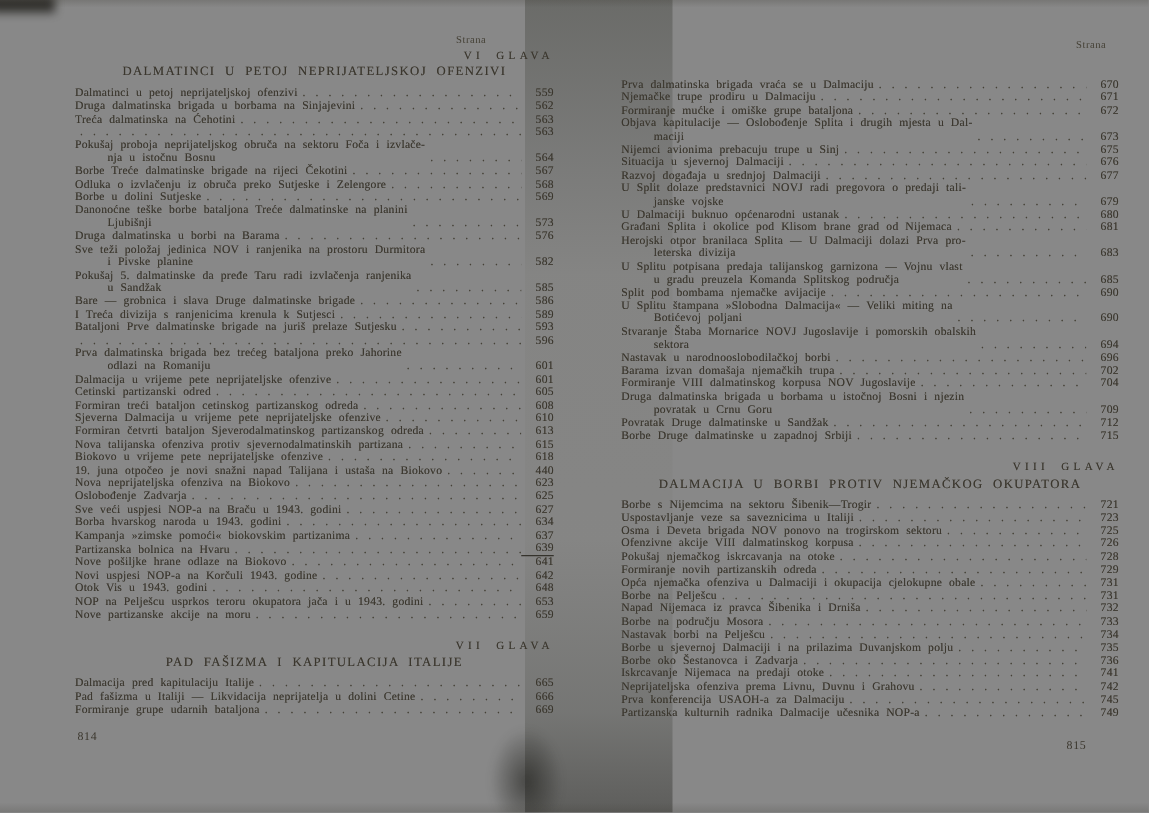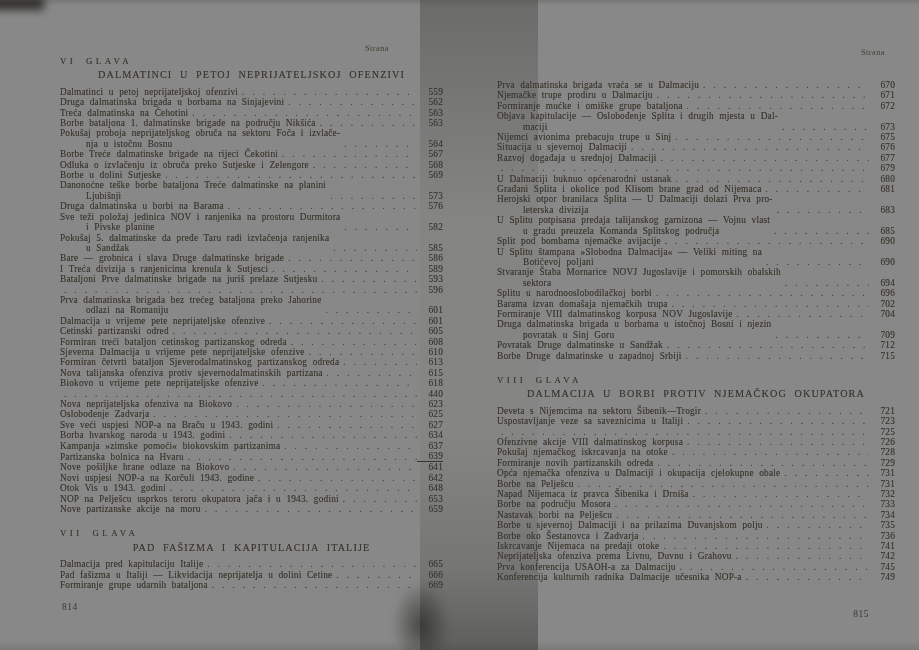--- a/index.html
+++ b/index.html
@@ -14,34 +14,34 @@
   }
   
   .gutter-shade{position:absolute;left:420px;top:0;width:118px;height:650px;pointer-events:none;
     background:linear-gradient(180deg,rgba(50,52,44,.34) 0,rgba(50,52,44,.16) 130px,rgba(95,95,82,.09) 220px,rgba(95,95,82,.07) 430px,rgba(50,52,44,.22) 570px,rgba(35,35,30,.42) 650px);}
   .smudge-topleft{position:absolute;left:-8px;top:-4px;width:52px;height:14px;background:#23221e;filter:blur(4px);opacity:.85;}
   .smudge-gutter-bottom{position:absolute;left:392px;bottom:-18px;width:58px;height:86px;
     background:radial-gradient(closest-side,rgba(28,28,24,.6),rgba(28,28,24,0));filter:blur(3px);}
   .edge-top{position:absolute;left:0;top:0;width:100%;height:6px;background:linear-gradient(180deg,rgba(60,58,50,.22),rgba(60,58,50,0));}
   .edge-bottom{position:absolute;left:0;bottom:0;width:100%;height:8px;background:linear-gradient(0deg,rgba(60,58,50,.20),rgba(60,58,50,0));}
 
-  .page{position:absolute;top:39px;}
+  .page{position:absolute;top:22px;}
   .page-left{left:60px;width:383px;}
   .page-right{left:497px;width:398px;}
 
   .strana{position:absolute;font-size:8.5px;letter-spacing:.4px;color:#454136;}
   .page-left .strana{top:4px;right:54px;}
   .page-right .strana{top:8px;right:10px;}
 
   .toc{font-size:9.3px;line-height:10.4px;letter-spacing:.2px;word-spacing:3px;
        text-shadow:0 0 .5px rgba(59,55,46,.55);}
   .page-left  .toc{margin-top:17px;}
   .page-right .toc{margin-top:41px;}
 
-  .chapter-head{text-align:left;letter-spacing:3.5px;font-size:8.8px;margin:14px 0 4px;word-spacing:4px;}
+  .chapter-head{text-align:right;letter-spacing:3.5px;font-size:8.8px;margin:14px 0 4px;word-spacing:4px;}
   .chapter-title{text-align:center;font-size:10.2px;letter-spacing:1.1px;margin:0 0 6px;word-spacing:4px;}
 
   .toc-entry{display:flex;align-items:flex-end;}
   .toc-entry .t{flex:0 1 auto;min-width:0;white-space:pre-line;padding-left:26px;text-indent:-26px;}
   .toc-entry .dots{flex:1 1 8px;min-width:0;overflow:hidden;white-space:nowrap;
     letter-spacing:8px;padding:0 1px 0 4px;color:#454136;}
   .toc-entry .pg{flex:0 0 26px;text-align:right;}
   .toc-entry .pg.underlined{border-bottom:1.4px solid #35332c;}
 
   .folio{position:absolute;font-size:9.5px;letter-spacing:.5px;}
@@ -72,21 +72,20 @@
           <span class="t">Druga dalmatinska brigada u borbama na Sinjajevini</span>
           <span class="dots">................................................................................</span>
           <span class="pg">562</span>
         </div>
         <div class="toc-entry">
           <span class="t">Treća dalmatinska na Ćehotini</span>
           <span class="dots">................................................................................</span>
           <span class="pg">563</span>
         </div>
         <div class="toc-entry">
-          <span class="t">Borbe bataljona 1. dalmatinske brigade na području Nikšića</span>
           <span class="dots">................................................................................</span>
           <span class="pg">563</span>
         </div>
         <div class="toc-entry">
           <span class="t">Pokušaj proboja neprijateljskog obruča na sektoru Foča i izvlače-
 nja u istočnu Bosnu</span>
           <span class="dots">................................................................................</span>
           <span class="pg">564</span>
         </div>
         <div class="toc-entry">
@@ -181,20 +180,21 @@
           <span class="t">Nova talijanska ofenziva protiv sjevernodalmatinskih partizana</span>
           <span class="dots">................................................................................</span>
           <span class="pg">615</span>
         </div>
         <div class="toc-entry">
           <span class="t">Biokovo u vrijeme pete neprijateljske ofenzive</span>
           <span class="dots">................................................................................</span>
           <span class="pg">618</span>
         </div>
         <div class="toc-entry">
+          <span class="t">19. juna otpočeo je novi snažni napad Talijana i ustaša na Biokovo</span>
           <span class="dots">................................................................................</span>
           <span class="pg">440</span>
         </div>
         <div class="toc-entry">
           <span class="t">Nova neprijateljska ofenziva na Biokovo</span>
           <span class="dots">................................................................................</span>
           <span class="pg">623</span>
         </div>
         <div class="toc-entry">
           <span class="t">Oslobođenje Zadvarja</span>
@@ -300,20 +300,22 @@
           <span class="t">Situacija u sjevernoj Dalmaciji</span>
           <span class="dots">................................................................................</span>
           <span class="pg">676</span>
         </div>
         <div class="toc-entry">
           <span class="t">Razvoj događaja u srednjoj Dalmaciji</span>
           <span class="dots">................................................................................</span>
           <span class="pg">677</span>
         </div>
         <div class="toc-entry">
+          <span class="t">U Split dolaze predstavnici NOVJ radi pregovora o predaji tali-
+janske vojske</span>
           <span class="dots">................................................................................</span>
           <span class="pg">679</span>
         </div>
         <div class="toc-entry">
           <span class="t">U Dalmaciji buknuo općenarodni ustanak</span>
           <span class="dots">................................................................................</span>
           <span class="pg">680</span>
         </div>
         <div class="toc-entry">
           <span class="t">Građani Splita i okolice pod Klisom brane grad od Nijemaca</span>
@@ -343,63 +345,64 @@
           <span class="dots">................................................................................</span>
           <span class="pg">690</span>
         </div>
         <div class="toc-entry">
           <span class="t">Stvaranje Štaba Mornarice NOVJ Jugoslavije i pomorskih obalskih
 sektora</span>
           <span class="dots">................................................................................</span>
           <span class="pg">694</span>
         </div>
         <div class="toc-entry">
-          <span class="t">Splitu u narodnooslobodilačkoj borbi</span>
+          <span class="t">Nastavak u narodnooslobodilačkoj borbi</span>
           <span class="dots">................................................................................</span>
           <span class="pg">696</span>
         </div>
         <div class="toc-entry">
           <span class="t">Barama izvan domašaja njemačkih trupa</span>
           <span class="dots">................................................................................</span>
           <span class="pg">702</span>
         </div>
         <div class="toc-entry">
           <span class="t">Formiranje VIII dalmatinskog korpusa NOV Jugoslavije</span>
           <span class="dots">................................................................................</span>
           <span class="pg">704</span>
         </div>
         <div class="toc-entry">
           <span class="t">Druga dalmatinska brigada u borbama u istočnoj Bosni i njezin
-povratak u Sinj Goru</span>
+povratak u Crnu Goru</span>
           <span class="dots">................................................................................</span>
           <span class="pg">709</span>
         </div>
         <div class="toc-entry">
           <span class="t">Povratak Druge dalmatinske u Sandžak</span>
           <span class="dots">................................................................................</span>
           <span class="pg">712</span>
         </div>
         <div class="toc-entry">
           <span class="t">Borbe Druge dalmatinske u zapadnoj Srbiji</span>
           <span class="dots">................................................................................</span>
           <span class="pg">715</span>
         </div>
         <div class="chapter-head">VIII GLAVA</div>
         <div class="chapter-title">DALMACIJA U BORBI PROTIV NJEMAČKOG OKUPATORA</div>
         <div class="toc-entry">
-          <span class="t">Deveta s Nijemcima na sektoru Šibenik—Trogir</span>
+          <span class="t">Borbe s Nijemcima na sektoru Šibenik—Trogir</span>
           <span class="dots">................................................................................</span>
           <span class="pg">721</span>
         </div>
         <div class="toc-entry">
           <span class="t">Uspostavljanje veze sa saveznicima u Italiji</span>
           <span class="dots">................................................................................</span>
           <span class="pg">723</span>
         </div>
         <div class="toc-entry">
+          <span class="t">Osma i Deveta brigada NOV ponovo na trogirskom sektoru</span>
           <span class="dots">................................................................................</span>
           <span class="pg">725</span>
         </div>
         <div class="toc-entry">
           <span class="t">Ofenzivne akcije VIII dalmatinskog korpusa</span>
           <span class="dots">................................................................................</span>
           <span class="pg">726</span>
         </div>
         <div class="toc-entry">
           <span class="t">Pokušaj njemačkog iskrcavanja na otoke</span>
@@ -455,20 +458,20 @@
           <span class="t">Neprijateljska ofenziva prema Livnu, Duvnu i Grahovu</span>
           <span class="dots">................................................................................</span>
           <span class="pg">742</span>
         </div>
         <div class="toc-entry">
           <span class="t">Prva konferencija USAOH-a za Dalmaciju</span>
           <span class="dots">................................................................................</span>
           <span class="pg">745</span>
         </div>
         <div class="toc-entry">
-          <span class="t">Konferencija kulturnih radnika Dalmacije učesnika NOP-a</span>
+          <span class="t">Partizanska kulturnih radnika Dalmacije učesnika NOP-a</span>
           <span class="dots">................................................................................</span>
           <span class="pg">749</span>
         </div>
       </div>
     <div class="folio">815</div>
   </div>
 </div>
 
 </body></html>

